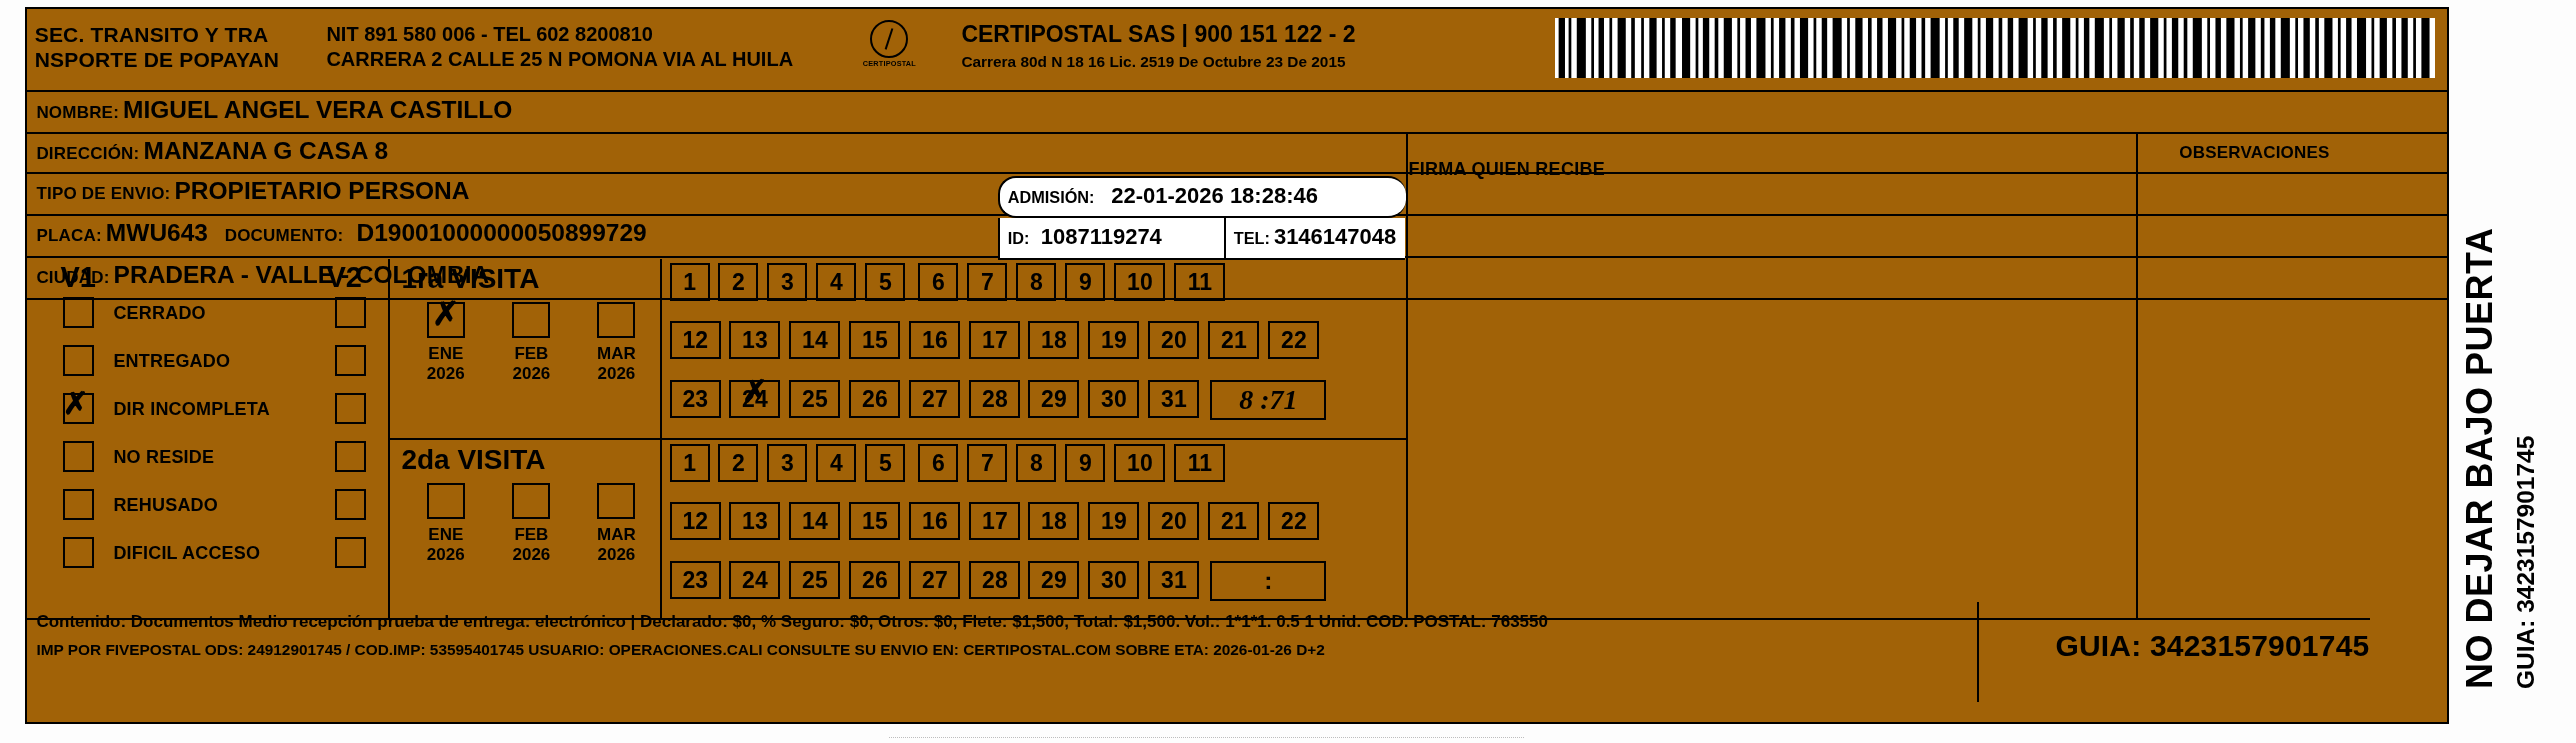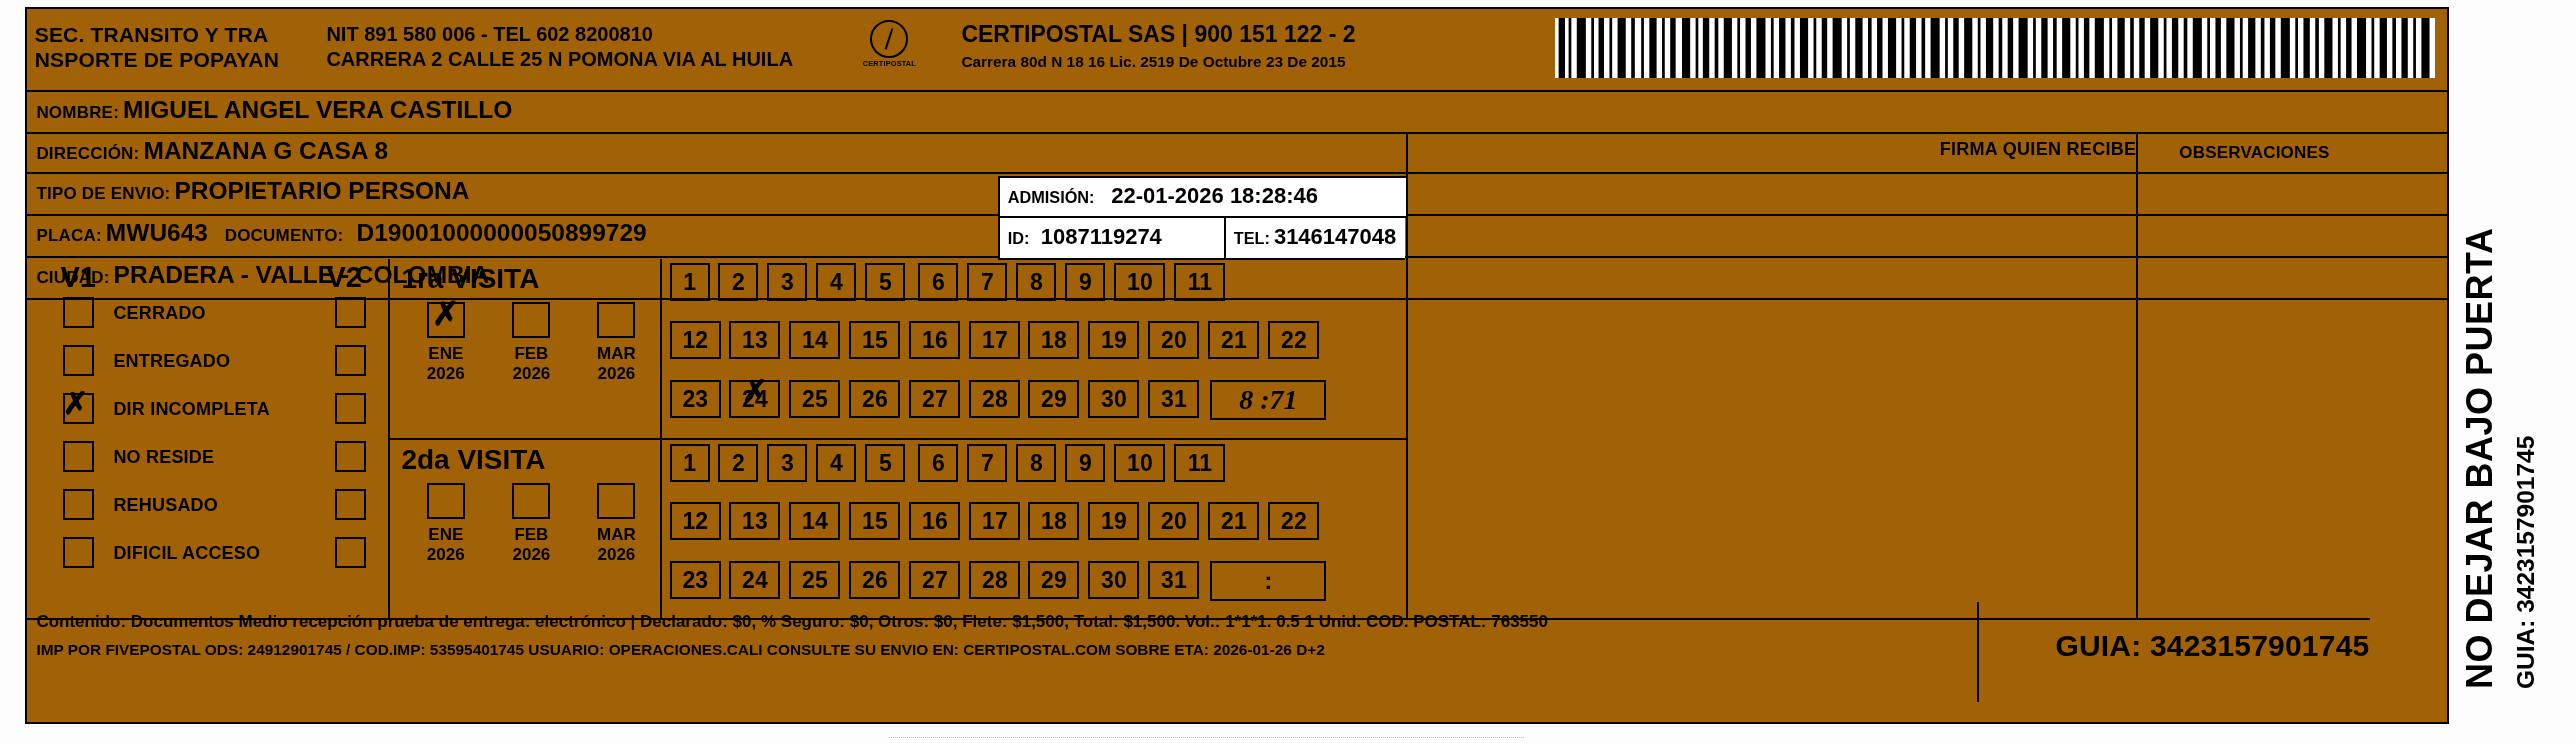--- a/index.html
+++ b/index.html
@@ -149,24 +149,24 @@
     position: absolute;
     left: 1379px;
     top: 125px;
     width: 730px;
     height: 486px;
     border-left: 2.3px solid #000;
     border-bottom: 2.3px solid #000;
     box-sizing: border-box;
   }
   .firma-title {
-    text-align: right;
+    text-align: left;
     font-size: 18px;
     font-weight: bold;
-    padding-top: 5px;
+    padding-top: 25px;
     letter-spacing: 0.3px;
   }
   .obs-col {
     position: absolute;
     left: 2109px;
     top: 125px;
     width: 234px;
     height: 486px;
     border-left: 2.3px solid #000;
     border-bottom: 2.3px solid #000;
@@ -185,20 +185,21 @@
     left: 971px;
     top: 167px;
     width: 408px;
     height: 42px;
     border-top: 2.3px solid #000;
     border-left: 2.3px solid #000;
     border-bottom: 2.3px solid #000;
     box-sizing: border-box;
     padding: 4.5px 0 0 7.3px;
     background: #fff;
+    border-radius: 18px;
   }
   .id-box {
     position: absolute;
     left: 971px;
     top: 209px;
     width: 227px;
     height: 42px;
     border-left: 2.3px solid #000;
     border-bottom: 2.3px solid #000;
     box-sizing: border-box;

